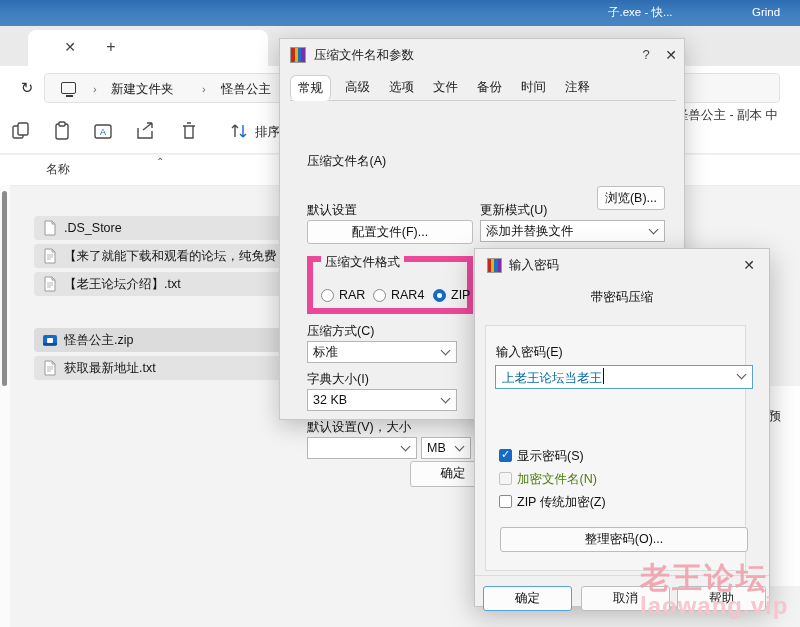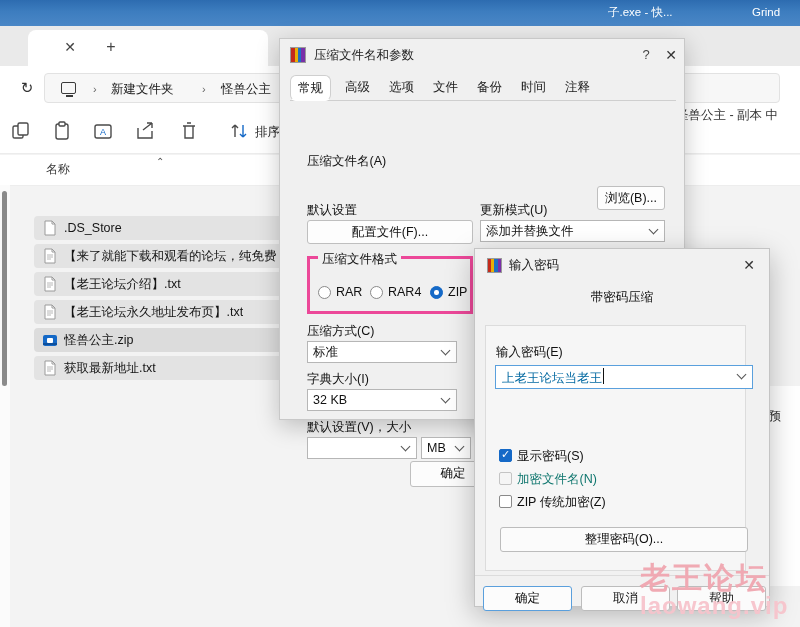--- a/index.html
+++ b/index.html
@@ -197,21 +197,21 @@
     content:""; position:absolute; left:0; top:1px; width:6px; height:6px;
     border-right:1.4px solid #555; border-bottom:1.4px solid #555;
     transform:rotate(45deg);
   }
   .wr-btn {
     position:absolute; height:24px; background:#fdfdfd; border:1px solid #bfbfbf;
     border-radius:3px; font-size:12.5px; color:#111;
     text-align:center; line-height:22px; white-space:nowrap;
   }
   .wr-group {
-    position:absolute; border:3px solid #ec4899;padding-left:14px;
+    position:absolute; border:6px solid #ec4899;padding-left:14px;
   }
   .wr-group-title {
     position:absolute; top:-8px; left:8px; padding:0 4px; background:#f0f0f0;
     font-size:12.5px; color:#111; white-space:nowrap;
   }
   .radio {
     position:absolute; width:13px; height:13px; border-radius:50%;
     border:1.4px solid #8a8a8a; background:#fff;
   }
   .radio.on { border-color:#1569c7; background:#1569c7; }
@@ -224,21 +224,21 @@
     position:absolute; width:13px; height:13px; border:1.3px solid #8a8a8a;
     background:#fff; border-radius:2px;
   }
   .cbox.on { background:#1569c7; border-color:#1569c7; }
   .cbox.on:after {
     content:"\2713"; position:absolute; left:1px; top:-3px;
     font-size:11px; color:#fff; line-height:14px;
   }
   .cbox.dis { border-color:#c4c4c4; background:#f5f5f5; }
   .cbox-lbl { position:absolute; font-size:12.5px; color:#111; white-space:nowrap; }
-  .cbox-lbl.dis { color:#0f766e; }
+  .cbox-lbl.dis { color:#4d7c0f; }
 
   
   .pwd {
     position:absolute; left:474px; top:248px; width:296px; height:359px;
     background:#f1f1f1; border:1px solid #c4c4c4;
     box-shadow: 0 8px 26px rgba(0,0,0,0.26);
   }
   .pwd-titlebar { position:absolute; left:0; top:0; width:100%; height:32px; background:#f1f1f1; }
   .pwd-ico {
     position:absolute; left:12px; top:9px; width:15px; height:15px;
@@ -398,30 +398,20 @@
       <div class="file-ico">
         <svg width="16" height="16" viewBox="0 0 16 16" fill="none">
           <path d="M3 1 L10 1 L13 4 L13 15 L3 15 Z" stroke="#9a9a9a" stroke-width="1" fill="#fff"></path>
           <path d="M10 1 L10 4 L13 4" stroke="#9a9a9a" stroke-width="1" fill="none"></path>
           <path d="M5 7 H11 M5 9 H11 M5 11 H9" stroke="#b0b0b0" stroke-width="0.9"></path>
         </svg>
       </div>
       <div class="file-label">【老王论坛介绍】.txt</div>
     </div>
 
-    <div class="filerow" style="top:274px;">
-      <div class="file-ico">
-        <svg width="16" height="16" viewBox="0 0 16 16" fill="none">
-          <path d="M3 1 L10 1 L13 4 L13 15 L3 15 Z" stroke="#9a9a9a" stroke-width="1" fill="#fff"></path>
-          <path d="M10 1 L10 4 L13 4" stroke="#9a9a9a" stroke-width="1" fill="none"></path>
-          <path d="M5 7 H11 M5 9 H11 M5 11 H9" stroke="#b0b0b0" stroke-width="0.9"></path>
-        </svg>
-      </div>
-      <div class="file-label">【老王论坛永久地址发布页】.txt</div>
-    </div>
 
     <div class="filerow sel" style="top:302px;">
       <div class="file-ico">
         <svg width="16" height="16" viewBox="0 0 16 16" fill="none">
           <rect x="1" y="3" width="14" height="11" rx="2" fill="#1569c7"></rect>
           <rect x="5" y="6" width="6" height="5" rx="1" fill="#ffffff"></rect>
           <path d="M1 12 H15" stroke="#0d4f9c" stroke-width="2"></path>
         </svg>
       </div>
       <div class="file-label">怪兽公主.zip</div>

